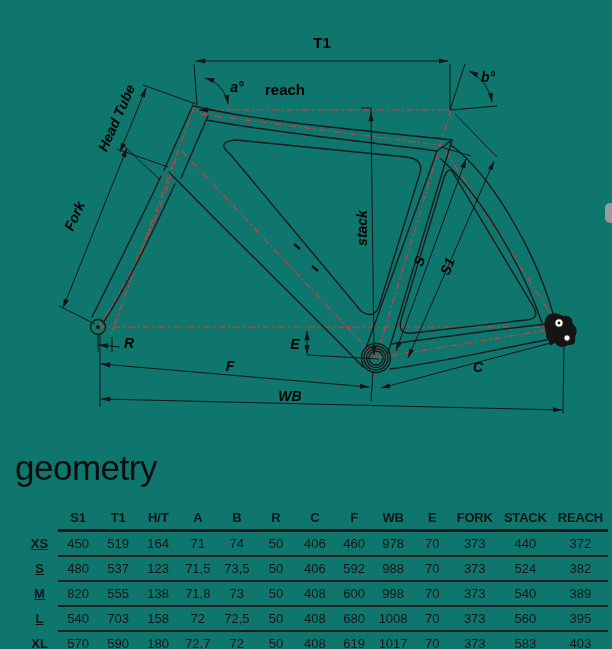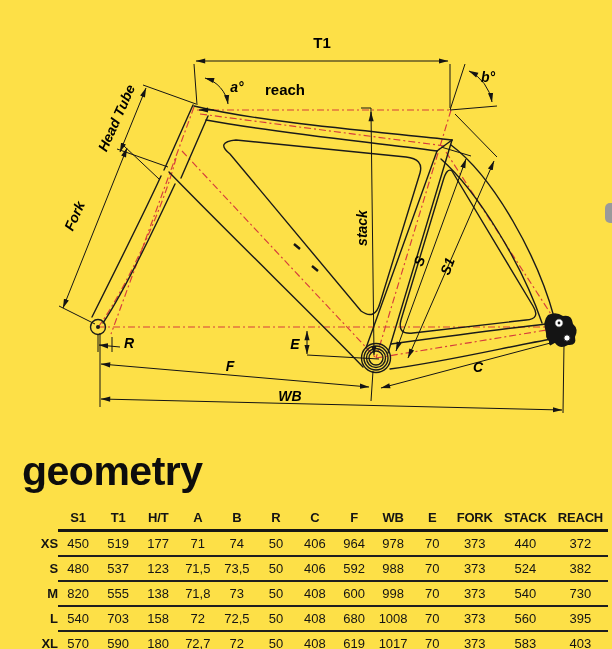--- a/index.html
+++ b/index.html
@@ -1,34 +1,34 @@
 <!DOCTYPE html>
 <html><head>
 <meta charset="utf-8">
 <style>
   html,body{margin:0;padding:0;background:#fff;}
-  .screen{position:relative;width:612px;height:649px;background:#fde047;overflow:hidden;
+  .screen{position:relative;width:612px;height:649px;background:#0f766e;overflow:hidden;
           font-family:"Liberation Sans",sans-serif;}
   svg{position:absolute;left:0;top:0;}
   .frame-line{stroke:#1a1a1a;stroke-width:1.4;fill:none;stroke-linecap:round;}
   .center-line{stroke:#d63c3c;stroke-width:1.15;fill:none;stroke-dasharray:7 3 2 3;}
   .dim-line{stroke:#141414;stroke-width:1;fill:none;}
   .dim-label{font-family:"Liberation Sans",sans-serif;font-size:14px;font-weight:bold;
              font-style:italic;fill:#000;text-anchor:middle;}
   .dim-label-up{font-family:"Liberation Sans",sans-serif;font-size:15px;font-weight:bold;
              fill:#000;text-anchor:middle;}
-  .page-title{position:absolute;left:22px;top:448px;font-size:41px;font-weight:bold;
+  .page-title{position:absolute;left:15px;top:448px;font-size:35px;font-weight:normal;
               color:#0d0d0d;letter-spacing:-0.5px;}
   table.geo{position:absolute;left:20px;top:506px;width:588px;border-collapse:collapse;
             table-layout:fixed;font-size:13px;color:#141414;}
   table.geo th,table.geo td{padding:0;text-align:center;vertical-align:middle;height:23px;
             font-weight:normal;white-space:nowrap;}
   table.geo thead th{font-weight:bold;font-size:13px;border-bottom:3px solid #161616;letter-spacing:-0.2px;}
   table.geo thead th.corner{border-bottom:none;}
-  table.geo tbody th{font-weight:bold;text-align:right;padding-left:1px;border-bottom:none;}
+  table.geo tbody th{font-weight:bold;text-align:center;padding-left:1px;border-bottom:none;text-decoration:underline;}
   table.geo tbody td{border-bottom:2px solid #1e1e1e;}
   .scroll-thumb{position:absolute;left:605px;top:203px;width:12px;height:20px;
                 border-radius:5px;background:#9a9a9a;}
 </style>
 </head>
 <body>
 
 <div class="screen">
 
   <svg width="612" height="445" viewBox="0 0 612 445">
@@ -156,26 +156,26 @@
           <th style="width: 46px;">FORK</th>
           <th style="width: 55px;">STACK</th>
           <th style="width: 55px;">REACH</th>
         </tr>
     </thead>
     <tbody>
         <tr>
           <th>XS</th>
           <td>450</td>
           <td>519</td>
-          <td>177</td>
+          <td>164</td>
           <td>71</td>
           <td>74</td>
           <td>50</td>
           <td>406</td>
-          <td>964</td>
+          <td>460</td>
           <td>978</td>
           <td>70</td>
           <td>373</td>
           <td>440</td>
           <td>372</td>
         </tr>
         <tr>
           <th>S</th>
           <td>480</td>
           <td>537</td>
@@ -198,21 +198,21 @@
           <td>138</td>
           <td>71,8</td>
           <td>73</td>
           <td>50</td>
           <td>408</td>
           <td>600</td>
           <td>998</td>
           <td>70</td>
           <td>373</td>
           <td>540</td>
-          <td>730</td>
+          <td>389</td>
         </tr>
         <tr>
           <th>L</th>
           <td>540</td>
           <td>703</td>
           <td>158</td>
           <td>72</td>
           <td>72,5</td>
           <td>50</td>
           <td>408</td>

